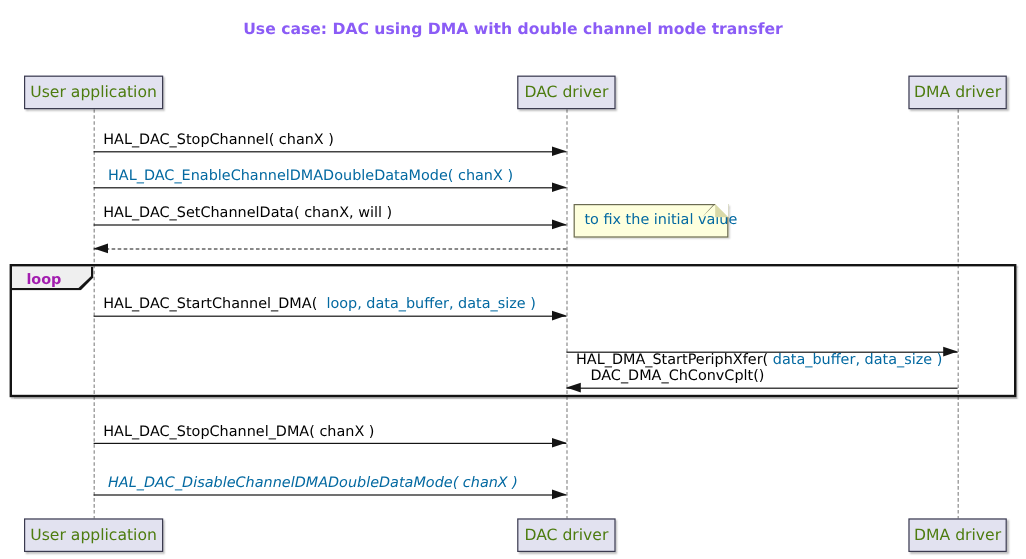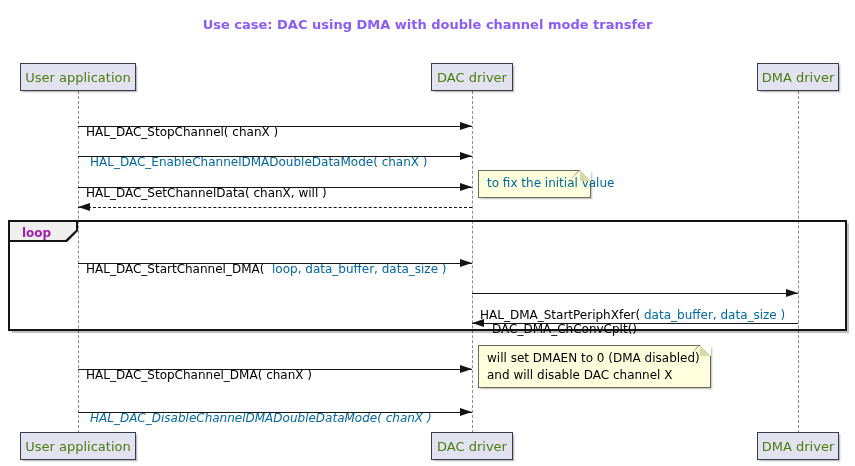--- a/index.html
+++ b/index.html
@@ -25,21 +25,21 @@
   .arrow.dashed { border-top:1px dashed #141414; }
   .arrow .head-right {
     position:absolute; right:0; top:-5px; width:0; height:0;
     border-left:12px solid #141414; border-top:4.5px solid transparent; border-bottom:4.5px solid transparent;
   }
   .arrow .head-left {
     position:absolute; left:0; top:-5px; width:0; height:0;
     border-right:12px solid #141414; border-top:4.5px solid transparent; border-bottom:4.5px solid transparent;
   }
   .msg-text {
-    position:absolute; font-size:12px; color:#000; white-space:pre; height:16px; line-height:16px;margin-top:16px;
+    position:absolute; font-size:12px; color:#000; white-space:pre; height:16px; line-height:16px;
   }
   .blue { color:#0369a1; }
   .loop-frame {
     position:absolute; left:8px; top:220px; width:839px; height:111px;
     box-sizing:border-box; border:2px solid #141414;
     box-shadow:1.5px 1.5px 1px rgba(0,0,0,0.25);
   }
   .loop-tab {
     position:absolute; left:0; top:0; width:68px; height:20px; background:#141414;
     clip-path:polygon(0 0, 100% 0, 100% 45%, 84% 100%, 0 100%);
@@ -96,21 +96,21 @@
   <div class="msg-text blue" style="left:90px; top:138px;">HAL_DAC_EnableChannelDMADoubleDataMode( chanX )</div>
   <div class="arrow" style="left:78px; top:156px; width:394px;">
       <span class="head-right"></span>
     </div>
 
   <div class="msg-text" style="left:86px; top:169px;">HAL_DAC_SetChannelData( chanX, will )</div>
   <div class="arrow" style="left:78px; top:187px; width:394px;">
       <span class="head-right"></span>
     </div>
 
-  <div class="note" style="left:478px; top:170px; width:113px; height:28px;"><span class="blue">to fix the initial value</span></div>
+  <div class="note" style="left:478px; top:170px; width:129px; height:28px;"><span class="blue">to fix the initial value</span></div>
 
   <div class="arrow dashed" style="left:78px; top:207px; width:394px;">
       <span class="head-left"></span>
     </div>
 
   <div class="loop-frame">
     <div class="loop-tab"></div>
     <div class="loop-tab-inner">
         <span>loop</span>
       </div>
@@ -129,21 +129,20 @@
   <div class="msg-text" style="left:492px; top:305px;">DAC_DMA_ChConvCplt()</div>
   <div class="arrow" style="left:472px; top:323px; width:326px;">
       <span class="head-left"></span>
     </div>
 
   <div class="msg-text" style="left:86px; top:351px;">HAL_DAC_StopChannel_DMA( chanX )</div>
   <div class="arrow" style="left:78px; top:369px; width:394px;">
       <span class="head-right"></span>
     </div>
 
-  <div class="note" style="left:478px; top:345px; width:233px; height:43px;"><span>will set DMAEN to 0 (DMA disabled)</span><br><span>and will disable DAC channel X</span></div>
 
   <div class="msg-text blue" style="left:90px; top:394px;font-style:italic;">HAL_DAC_DisableChannelDMADoubleDataMode( chanX )</div>
   <div class="arrow" style="left:78px; top:412px; width:394px;">
       <span class="head-right"></span>
     </div>
 
   <div class="participant" style="left:20px; top:432px; width:116px;">
       <span>User application</span>
     </div>
   <div class="participant" style="left:431px; top:432px; width:82px;">

